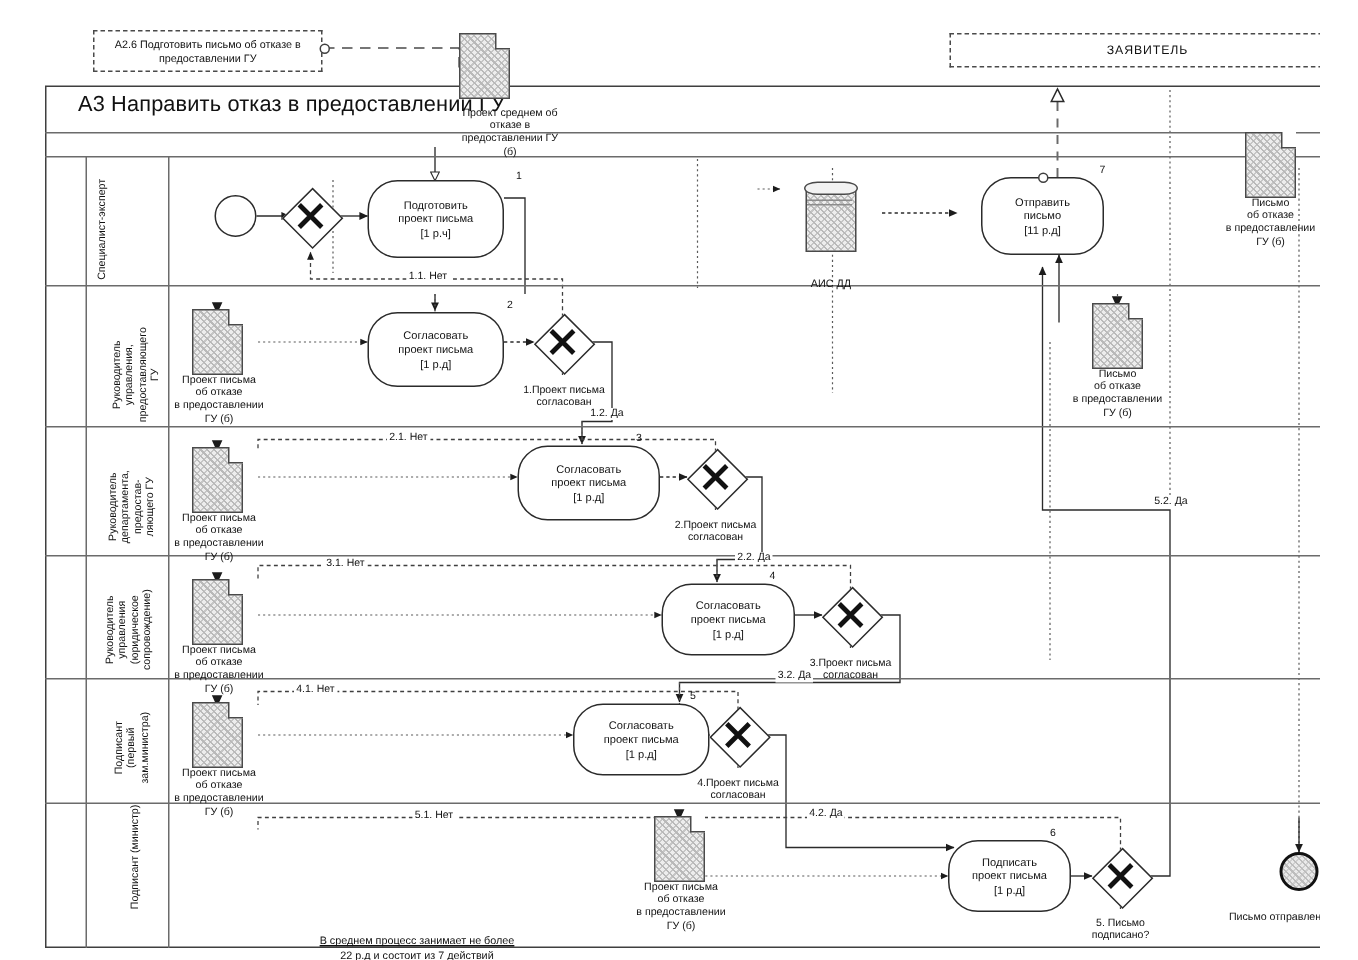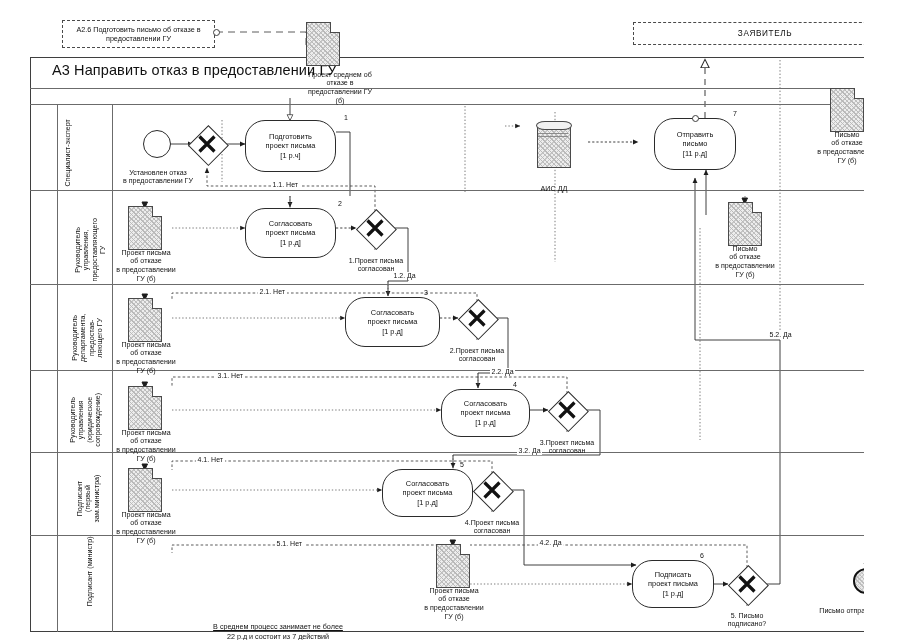--- a/index.html
+++ b/index.html
@@ -7,20 +7,21 @@
     font-family:"Liberation Sans","DejaVu Sans",sans-serif;
     color:#000;
     -webkit-font-smoothing:antialiased;
   }
   #canvas{
     position:relative;
     width:864px;
     height:640px;
     overflow:hidden;
     background:#fff;
+    padding-left:16px;
   }
   svg#wires{
     position:absolute;
     left:0;top:0;
     width:905px;height:640px;
     pointer-events:none;
   }
 
   
   .pool{
@@ -412,24 +413,20 @@
   <div class="lane-label" style="left:49px;top:477px;width:78px;transform:rotate(-90deg);white-space:pre-line;">
     <span>Подписант
 (первый
 зам.министра)</span>
   </div>
   <div class="lane-label" style="left:47px;top:567px;width:86px;transform:rotate(-90deg);white-space:nowrap;">
     <span>Подписант (министр)</span>
   </div>
 
   <div class="ev-start" style="left:143px;top:130px;"></div>
-  <div class="ev-label" style="left:102px;top:160px;width:112px;">
-    <span>Установлен отказ
-в предоставлении ГУ</span>
-  </div>
 
   <div class="gw" style="left:188px;top:125px;">
     <div class="dia"></div>
     <svg class="xm" viewBox="0 0 38 38">
       <path d="M11.5,11.5 L26.5,26.5 M26.5,11.5 L11.5,26.5" stroke="#111" stroke-width="3.2" fill="none"></path>
     </svg>
   </div>
 
   <div class="task" style="left:245px;top:120px;width:91px;height:52px;">
     <div class="tlines">

